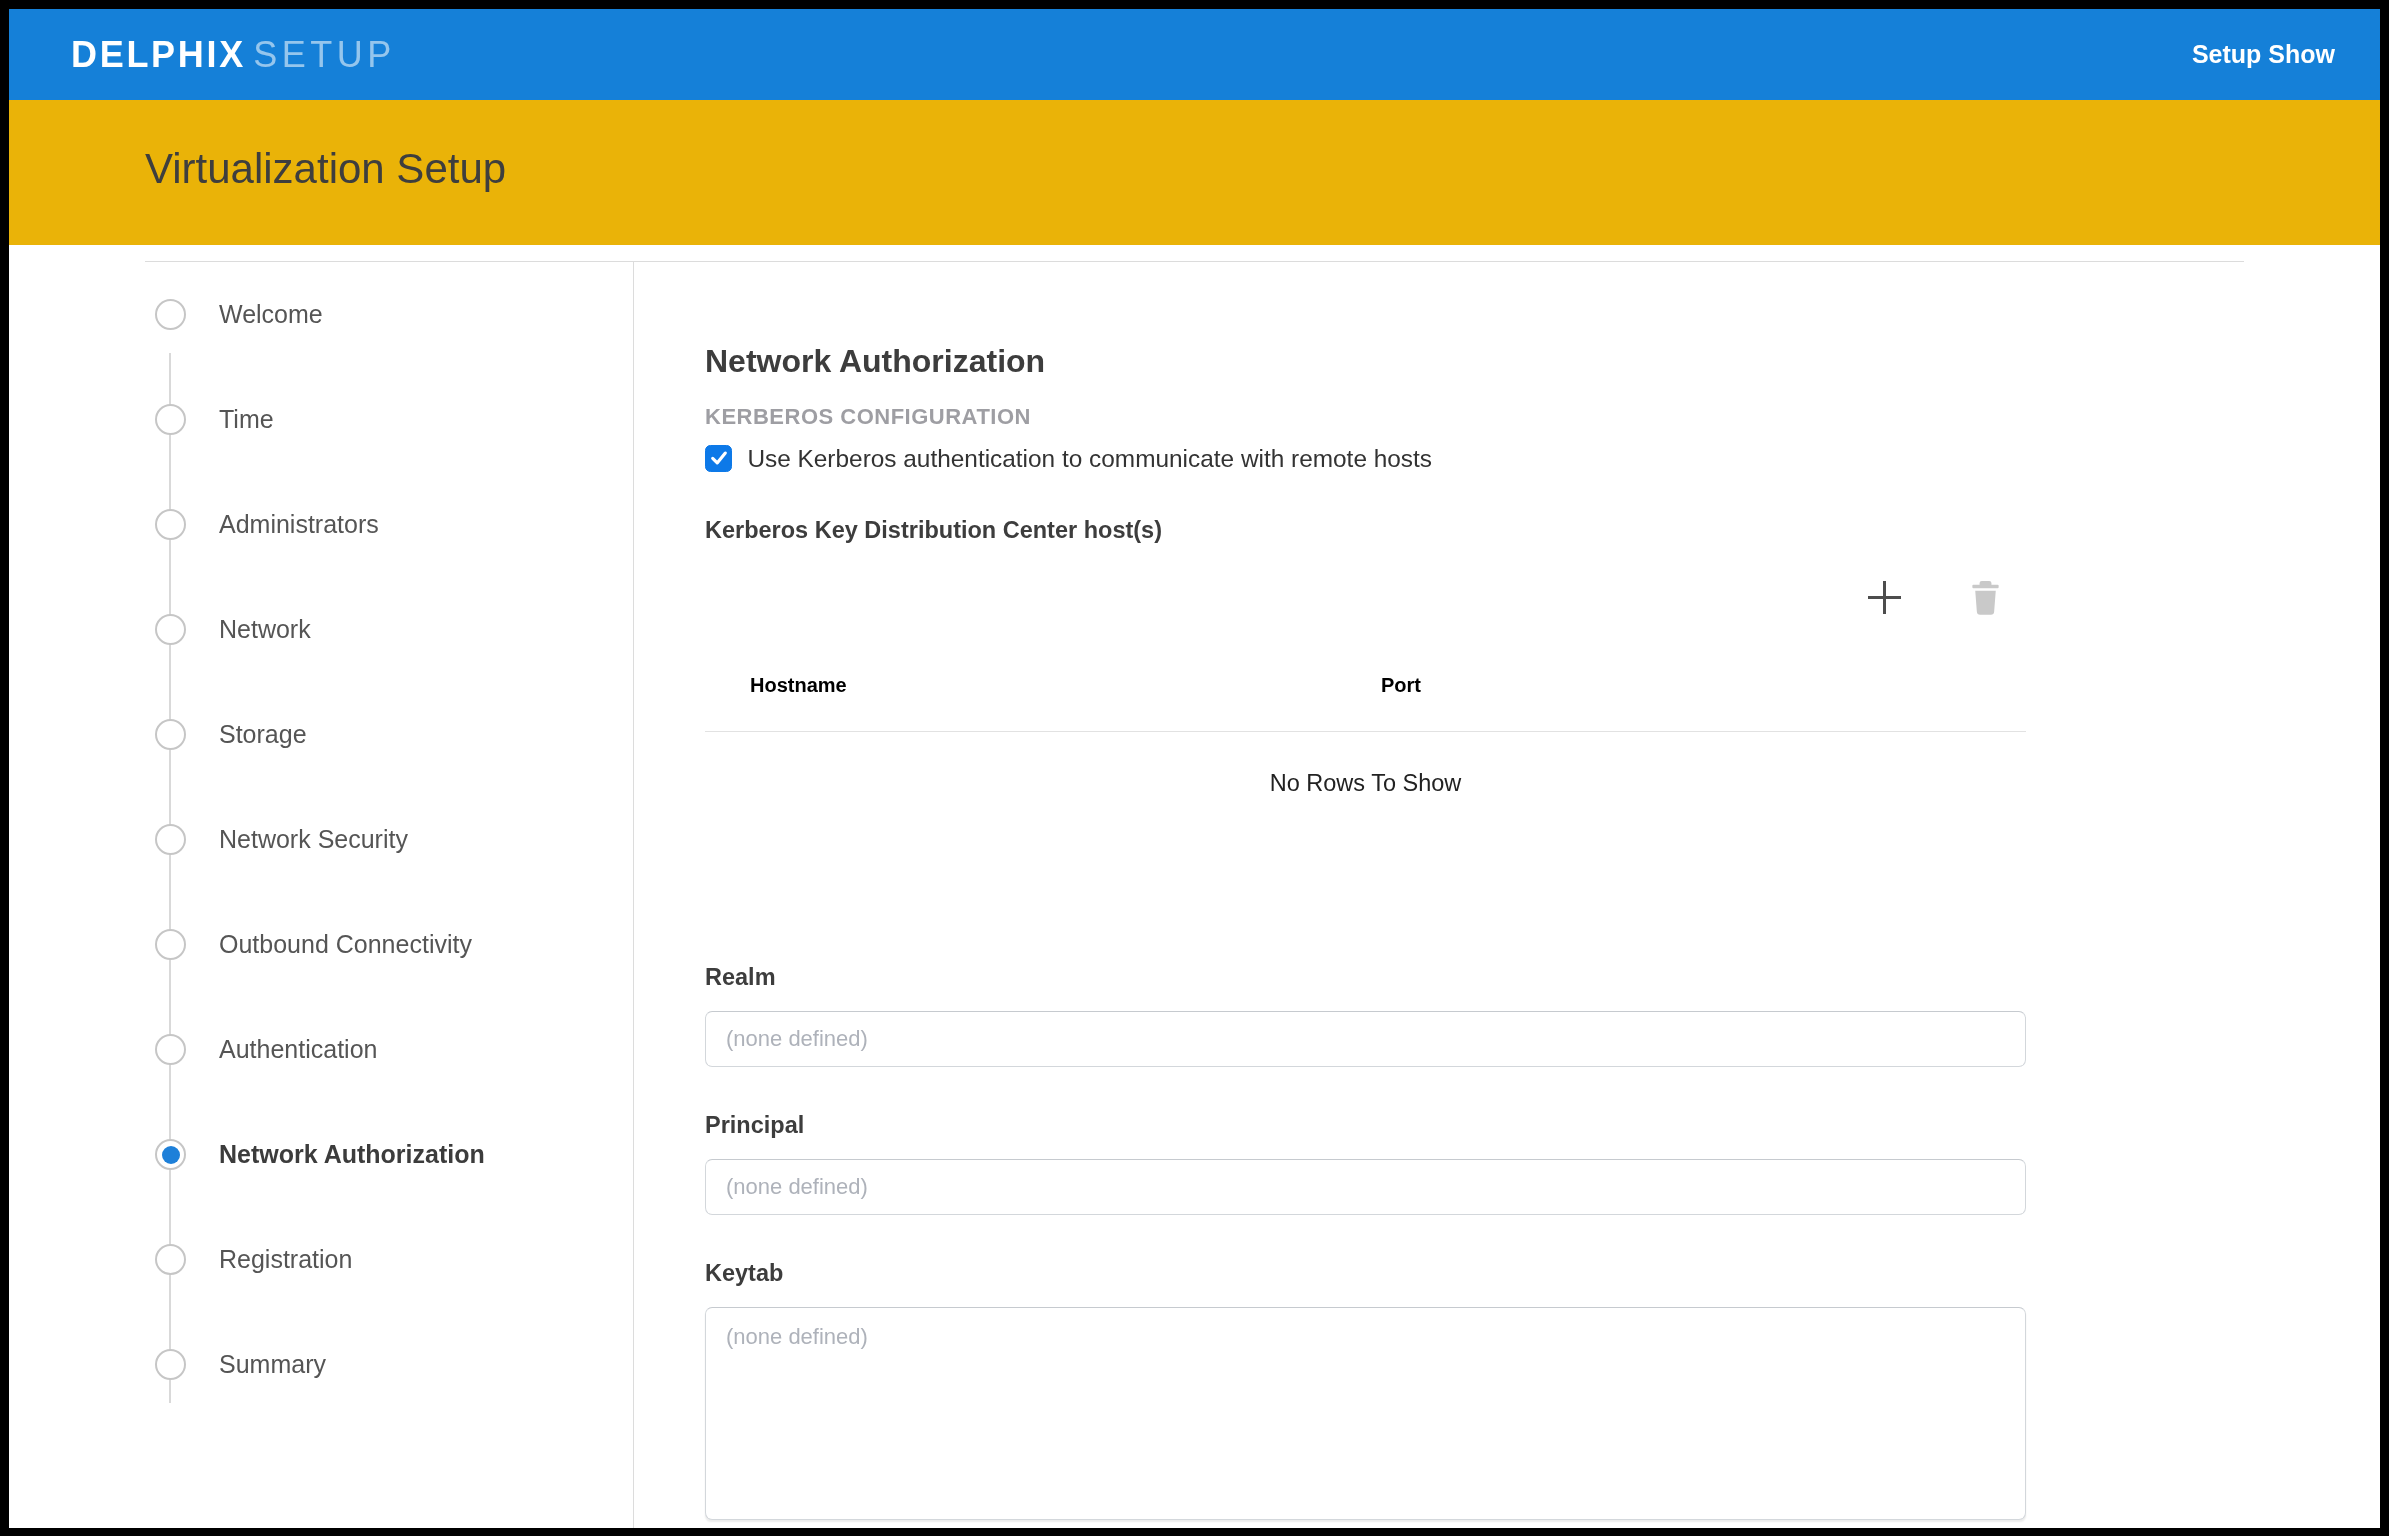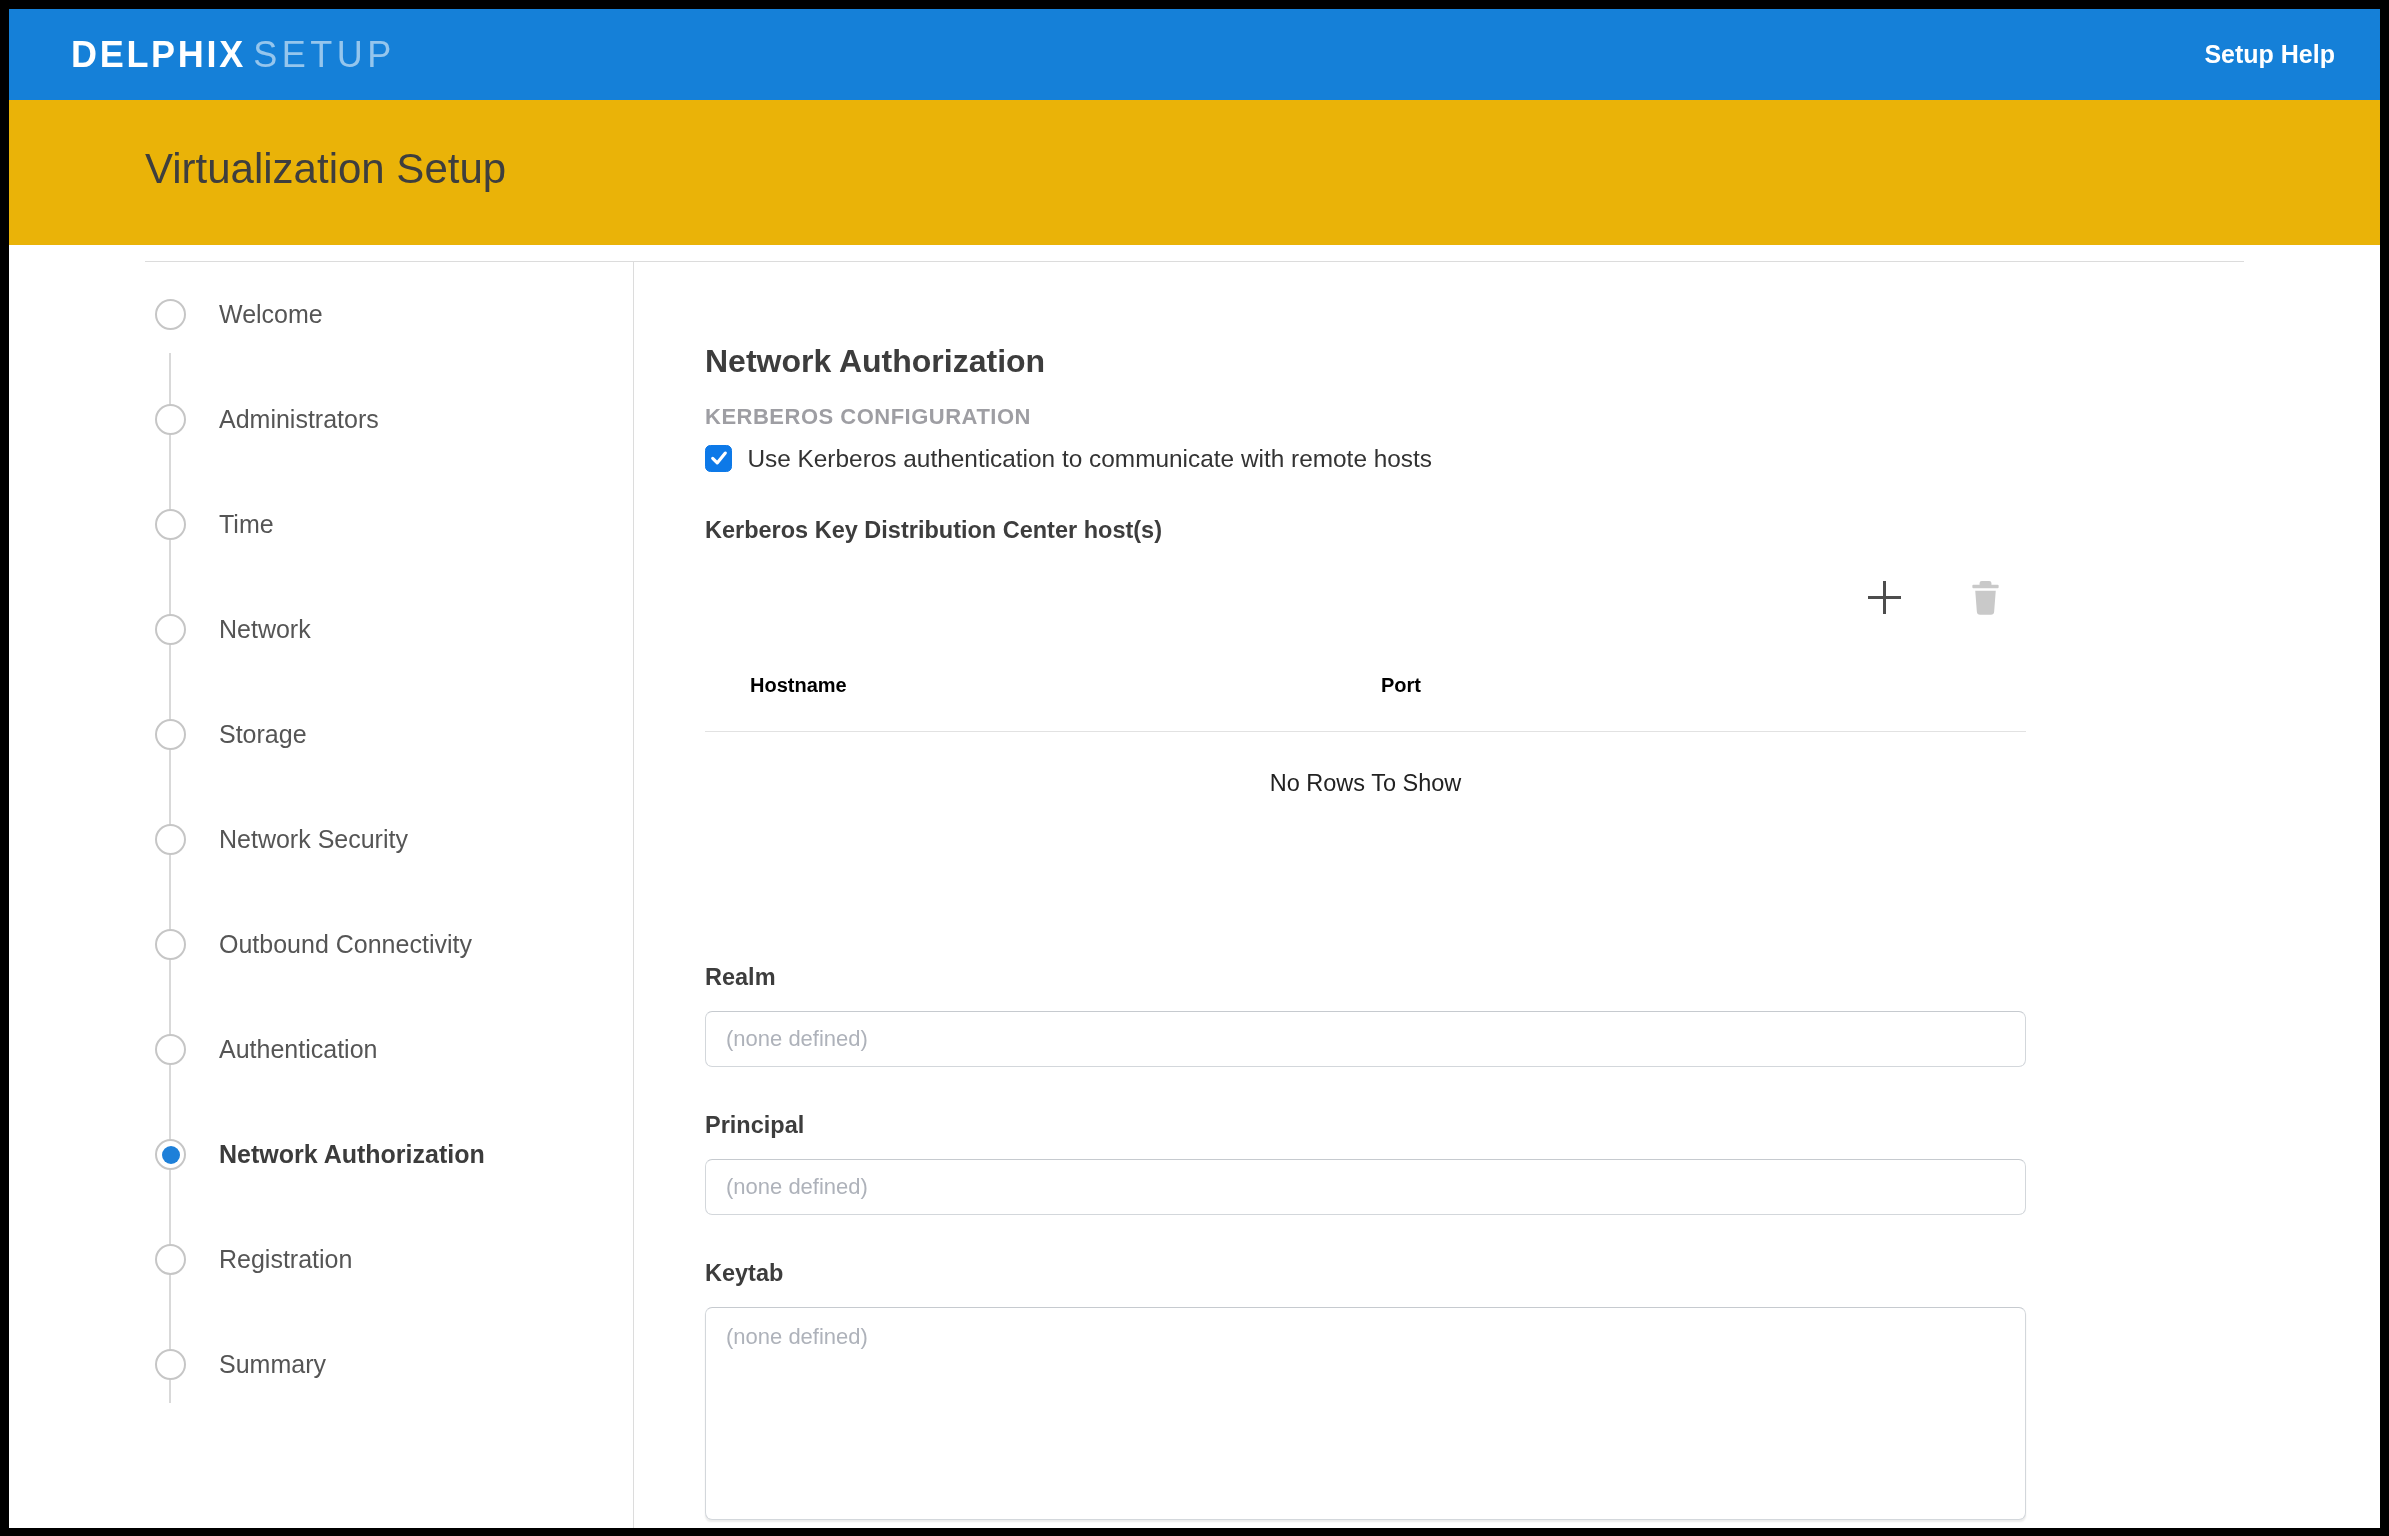--- a/index.html
+++ b/index.html
@@ -92,21 +92,21 @@
 </style>
 </head>
 <body>
 
 <div class="frame">
 
   <header class="app-header">
     <div class="brand">
       <span>DELPHIX</span><span class="secondary">SETUP</span>
     </div>
-    <a class="help-link">Setup Help</a>
+    <a class="help-link">Setup Show</a>
   </header>
 
   <div class="title-band">
     <h1 class="page-title">Virtualization Setup</h1>
   </div>
 
   <div class="columns">
 
     <nav class="sidebar">
       <div class="steps-line"></div>
@@ -114,27 +114,27 @@
     <div class="step">
     <span class="step-radio">
             <span class="dot"></span>
           </span>
     <span class="step-label">Welcome</span>
   </div>
         <div class="step">
     <span class="step-radio">
             <span class="dot"></span>
           </span>
+    <span class="step-label">Time</span>
+  </div>
+        <div class="step">
+    <span class="step-radio">
+            <span class="dot"></span>
+          </span>
     <span class="step-label">Administrators</span>
-  </div>
-        <div class="step">
-    <span class="step-radio">
-            <span class="dot"></span>
-          </span>
-    <span class="step-label">Time</span>
   </div>
         <div class="step">
     <span class="step-radio">
             <span class="dot"></span>
           </span>
     <span class="step-label">Network</span>
   </div>
         <div class="step">
     <span class="step-radio">
             <span class="dot"></span>

